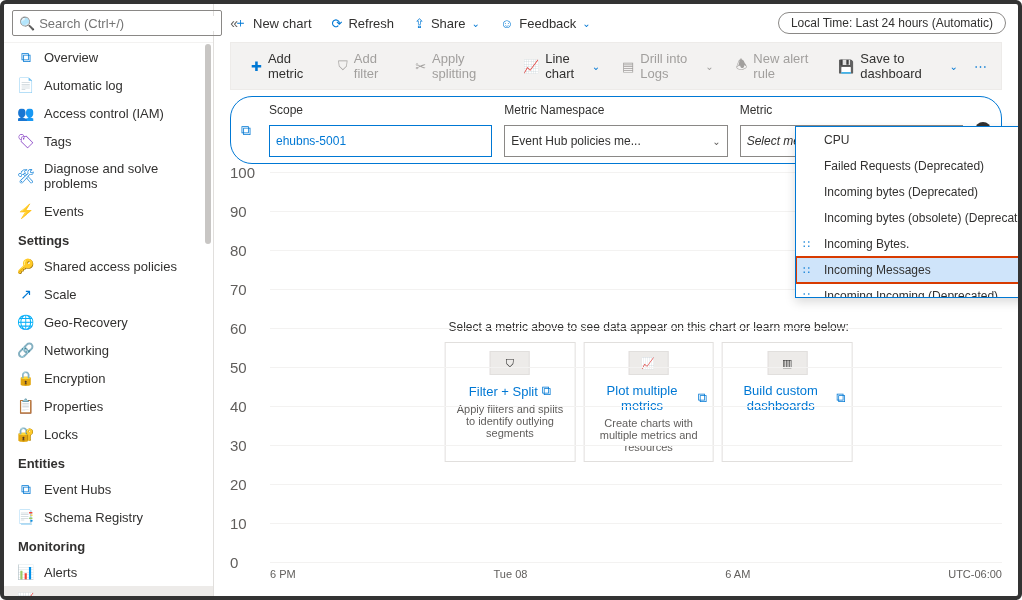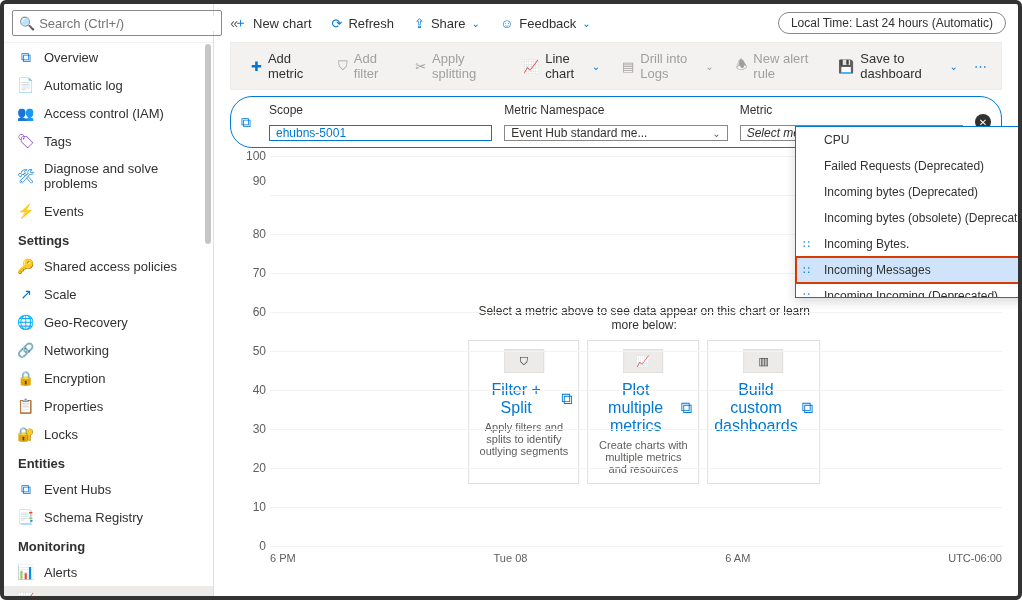--- a/index.html
+++ b/index.html
@@ -177,21 +177,21 @@
     background:#323130;color:#fff;
     border-radius:50%;
     display:flex;align-items:center;justify-content:center;
     font-size:10px;
     cursor:pointer;
   }
   .sel-col { flex: 1; display:flex; flex-direction:column; gap:8px;}
   .sel-label { font-size: 12px; }
   .sel-box {
     border: 1px solid #8a8886;
-    height: 16px;
+    height: 32px;
     display: flex;
     align-items: center;
     padding: 0 6px;
     font-size: 12px;
     background: #fff;
     justify-content: space-between;
   }
   .sel-box.blue { border-color:#0078d4; color:#0078d4; }
   .sel-box.disabled { background:#f3f2f1; color:#a19f9d; font-style:italic;}
   .sel-box .chev { color:#605e5c; font-size:10px;}
@@ -205,55 +205,54 @@
   .gridline {
     position: absolute;
     left: 40px;
     right: 0;
     border-top: 1px solid #f3f2f1;
   }
   .ylabel {
     position: absolute;
     left: 0;
     width: 36px;
-    text-align: right;
-    font-size: 12px;
+    font-size: 15px;
     color: #605e5c;
     transform: translateY(-50%);
   }
   .xaxis {
     position: absolute;
     left: 40px;
     right: 0;
     bottom: 0;
     display: flex;
     justify-content: space-between;
     font-size: 11px;
     color: #605e5c;
   }
   .xaxis span:last-child{ text-align:right;}
   .help-panel {
     position: absolute;
     top: 148px;
     left: 50%;
     transform: translateX(-42%);
-    width: 352px;
+    width: 408px;
     text-align: center;
   }
   .help-panel .hp-title { font-size: 12px; margin-bottom: 8px;}
   .hp-cards { display:flex; gap:8px;}
   .hp-card {
     flex:1;
     border:1px solid #e1dfdd;
     padding:8px 6px;
     font-size:11px;
     text-align:center;
     background:#fff;
   }
-  .hp-card .hp-link{ color:#0078d4; font-size:16px; display:inline-flex; align-items:center; gap:4px; margin:4px 0;}
+  .hp-card .hp-link{ color:#0078d4; font-size:13px; display:inline-flex; align-items:center; gap:4px; margin:4px 0;}
   .hp-card .hp-desc{ color:#605e5c; font-size:11px;}
   .hp-thumb{ width:40px;height:24px;background:#edebe9;margin:0 auto 4px;display:flex;align-items:center;justify-content:center;border:1px solid #e1dfdd;}
 
   
   .dropdown {
     position: absolute;
     top: 122px;
     left: 581px;
     width: 254px;
     background: #fff;
@@ -452,21 +451,21 @@
       <span class="row-icon-left">⧉</span>
       <div class="sel-col">
         <span class="sel-label">Scope</span>
         <div class="sel-box blue">
           <span>ehubns-5001</span>
         </div>
       </div>
       <div class="sel-col">
         <span class="sel-label">Metric Namespace</span>
         <div class="sel-box">
-          <span>Event Hub standard me...</span>
+          <span>Event Hub policies me...</span>
           <span class="chev">⌄</span>
         </div>
       </div>
       <div class="sel-col">
         <span class="sel-label">Metric</span>
         <div class="sel-box" style="font-style:italic;">
           <span>Select metric</span>
           <span class="chev">⌄</span>
         </div>
       </div>
@@ -522,21 +521,21 @@
         <div class="ylabel" style="top: 234px;">40</div>
         <div class="gridline" style="top: 195px;"></div>
         <div class="ylabel" style="top: 195px;">50</div>
         <div class="gridline" style="top: 156px;"></div>
         <div class="ylabel" style="top: 156px;">60</div>
         <div class="gridline" style="top: 117px;"></div>
         <div class="ylabel" style="top: 117px;">70</div>
         <div class="gridline" style="top: 78px;"></div>
         <div class="ylabel" style="top: 78px;">80</div>
         <div class="gridline" style="top: 39px;"></div>
-        <div class="ylabel" style="top: 25px;">90</div>
+        <div class="ylabel" style="top: 39px;">90</div>
         <div class="gridline" style="top: 0px;"></div>
         <div class="ylabel" style="top: 0px;">100</div>
       </div>
 
     <div class="dropdown">
       <div id="dd-list">
           <div class="dd-item"><span>CPU</span></div>
           <div class="dd-item"><span>Failed Requests (Deprecated)</span></div>
           <div class="dd-item"><span>Incoming bytes (Deprecated)</span></div>
           <div class="dd-item"><span>Incoming bytes (obsolete) (Deprecated)</span></div>

